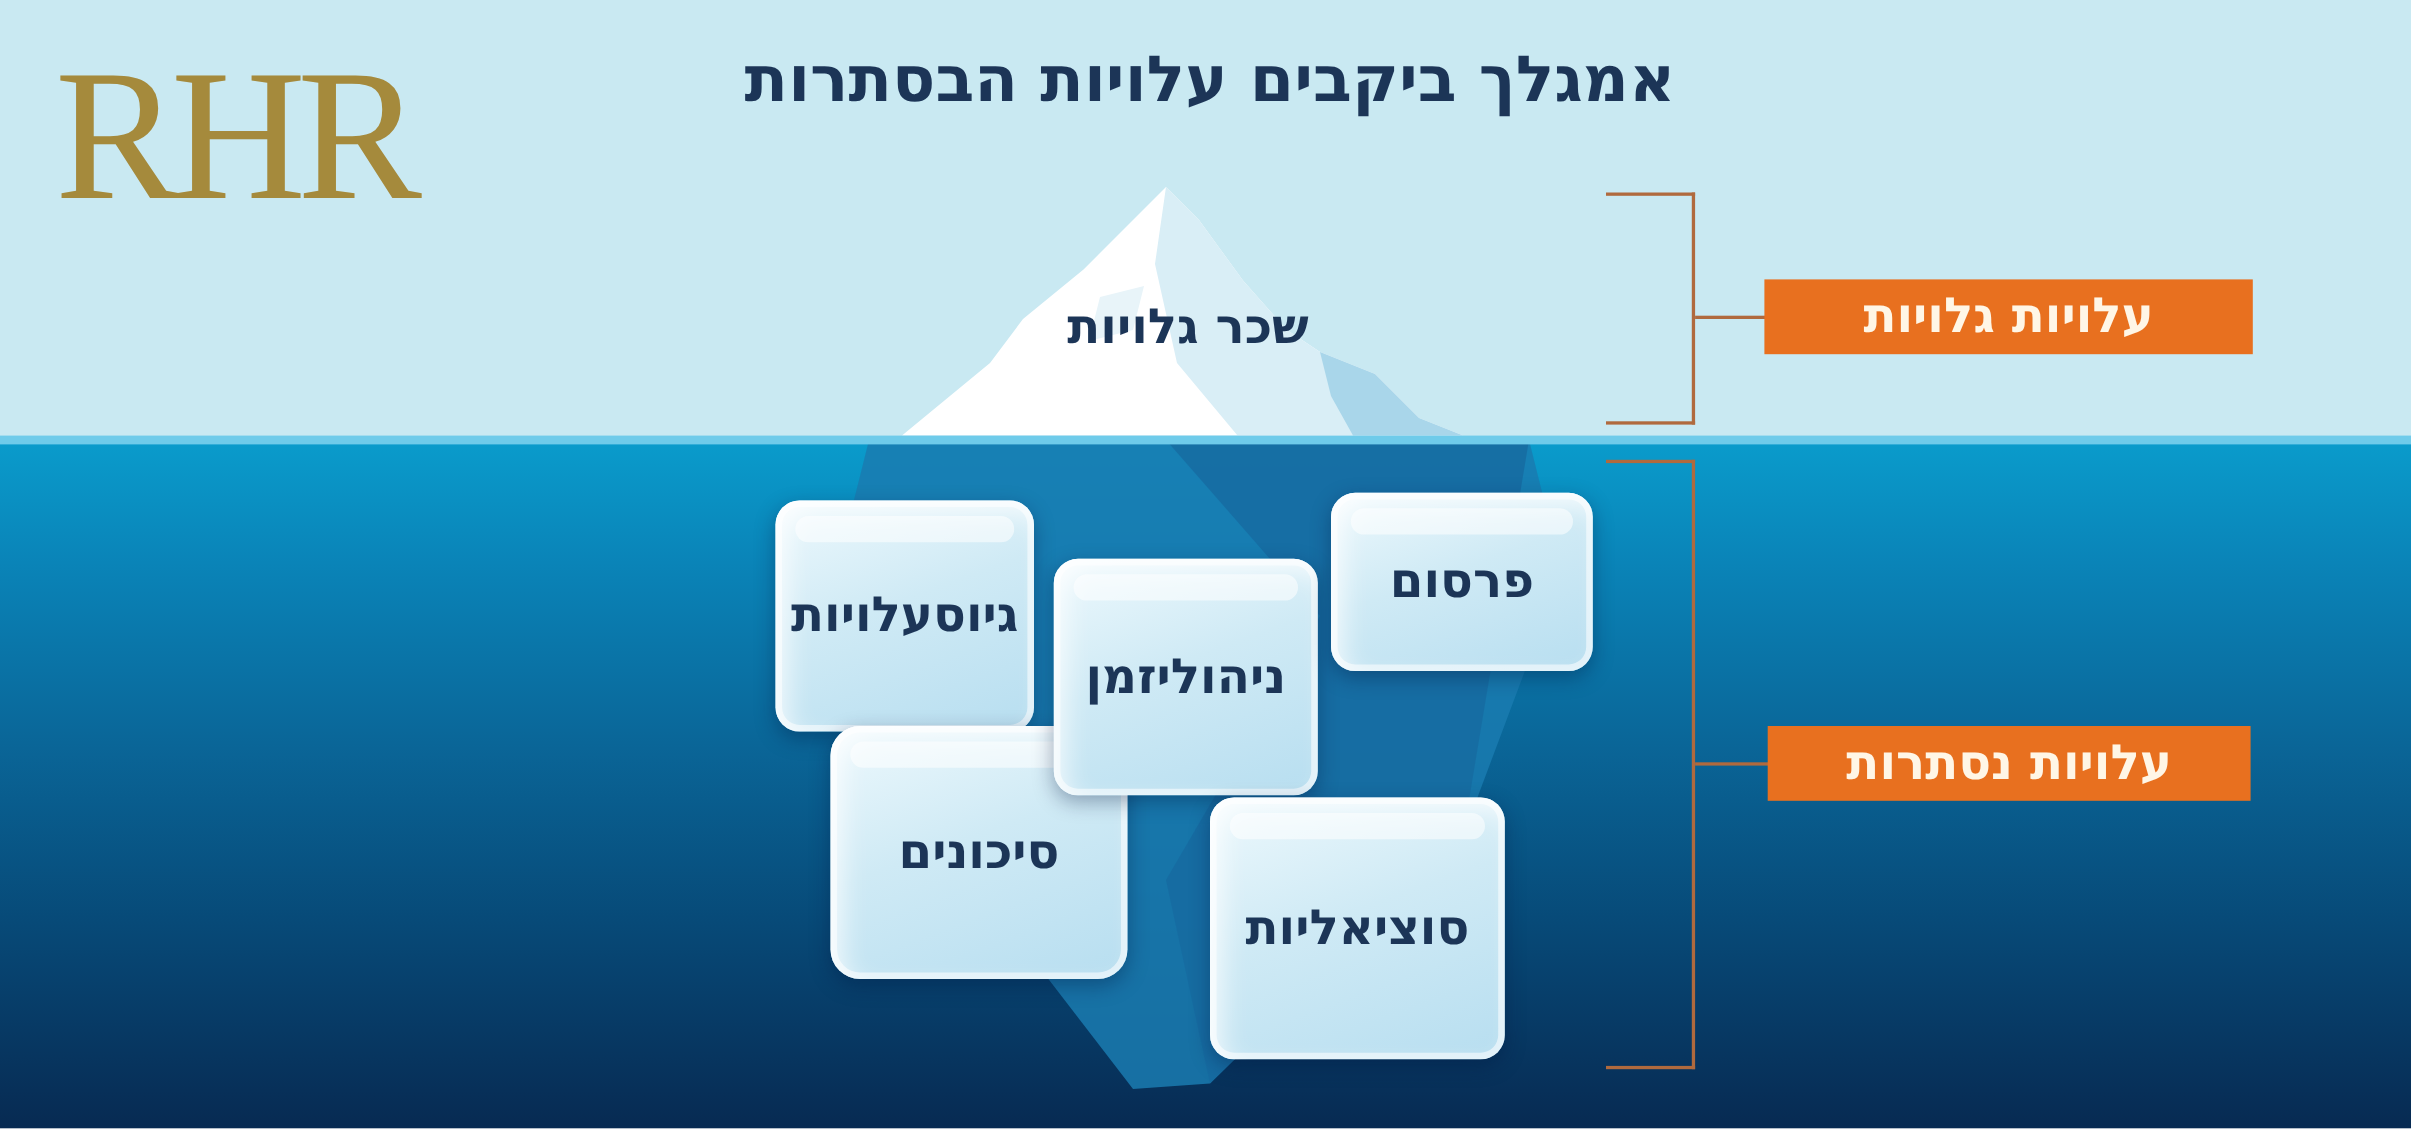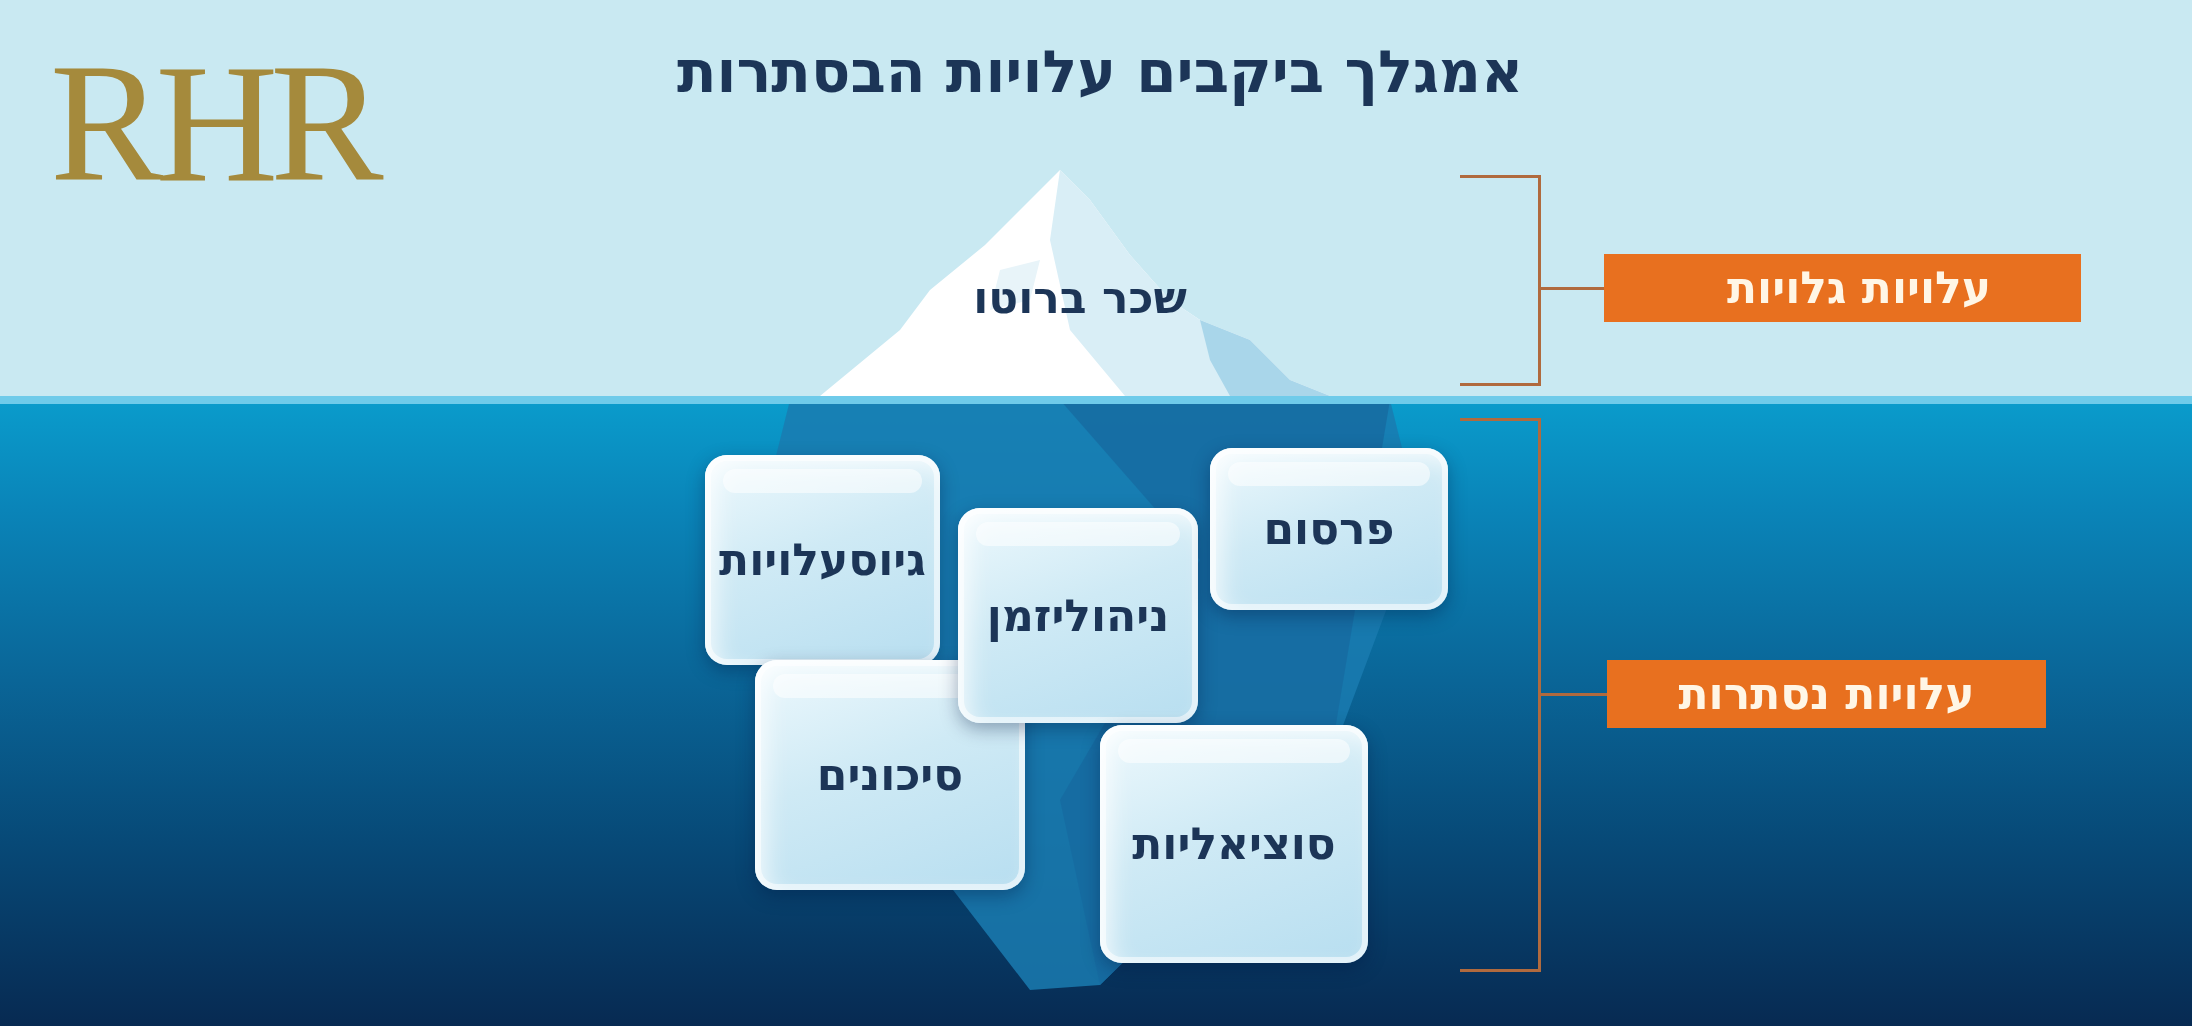--- a/index.html
+++ b/index.html
@@ -34,35 +34,35 @@
   <polygon points="1060,400 1390,400 1330,760 1100,985 1060,800 1200,560" fill="#166aa0" opacity="0.8"></polygon>
 
   <polygon points="820,396 900,330 930,290 985,245 1060,170 1090,200 1130,255 1170,300 1200,320 1250,340 1290,380 1330,396" fill="#ffffff"></polygon>
   <polygon points="1060,170 1090,200 1130,255 1170,300 1200,320 1250,340 1290,380 1330,396 1125,396 1070,330 1050,240" fill="#d9eef6"></polygon>
   <polygon points="1200,320 1250,340 1290,380 1330,396 1230,396 1210,360" fill="#a9d6ea"></polygon>
   <polygon points="1000,270 1040,260 1030,300 990,310" fill="#e8f4f9"></polygon>
 </svg>
 
 <div class="logo">RHR</div>
 <div class="title">אמגלך ביקבים עלויות הבסתרות</div>
-<div class="tip-label">שכר ברוטו</div>
+<div class="tip-label">שכר גלויות</div>
 
 <div class="bracket" style="left:1460px; top:175px; width:78px; height:205px;"></div>
 <div class="bracket-stub" style="left:1541px; top:287px; width:64px;"></div>
-<div class="tag" style="left:1604px; top:254px; width:444px;padding-left:33px;">עלויות גלויות</div>
+<div class="tag" style="left:1604px; top:254px; width:444px;">עלויות גלויות</div>
 
 <div class="bracket" style="left:1460px; top:418px; width:78px; height:548px;"></div>
 <div class="bracket-stub" style="left:1541px; top:693px; width:67px;"></div>
 <div class="tag" style="left:1607px; top:660px; width:439px;">עלויות נסתרות</div>
 
 <div class="cube" style="left:705px; top:455px; width:235px; height:210px;">
   <div class="cube-text">עלויות</div>
   <div class="cube-text">גיוס</div>
 </div>
-<div class="cube" style="left:755px; top:660px; width:270px; height:230px;">
+<div class="cube" style="left:755px; top:660px; width:270px; height:230px;border-radius:27px;">
   <div class="cube-text">סיכונים</div>
 </div>
 <div class="cube" style="left:958px; top:508px; width:240px; height:215px;">
   <div class="cube-text">זמן</div>
   <div class="cube-text">ניהולי</div>
 </div>
 <div class="cube" style="left:1210px; top:448px; width:238px; height:162px;">
   <div class="cube-text">פרסום</div>
 </div>
 <div class="cube" style="left:1100px; top:725px; width:268px; height:238px;">

